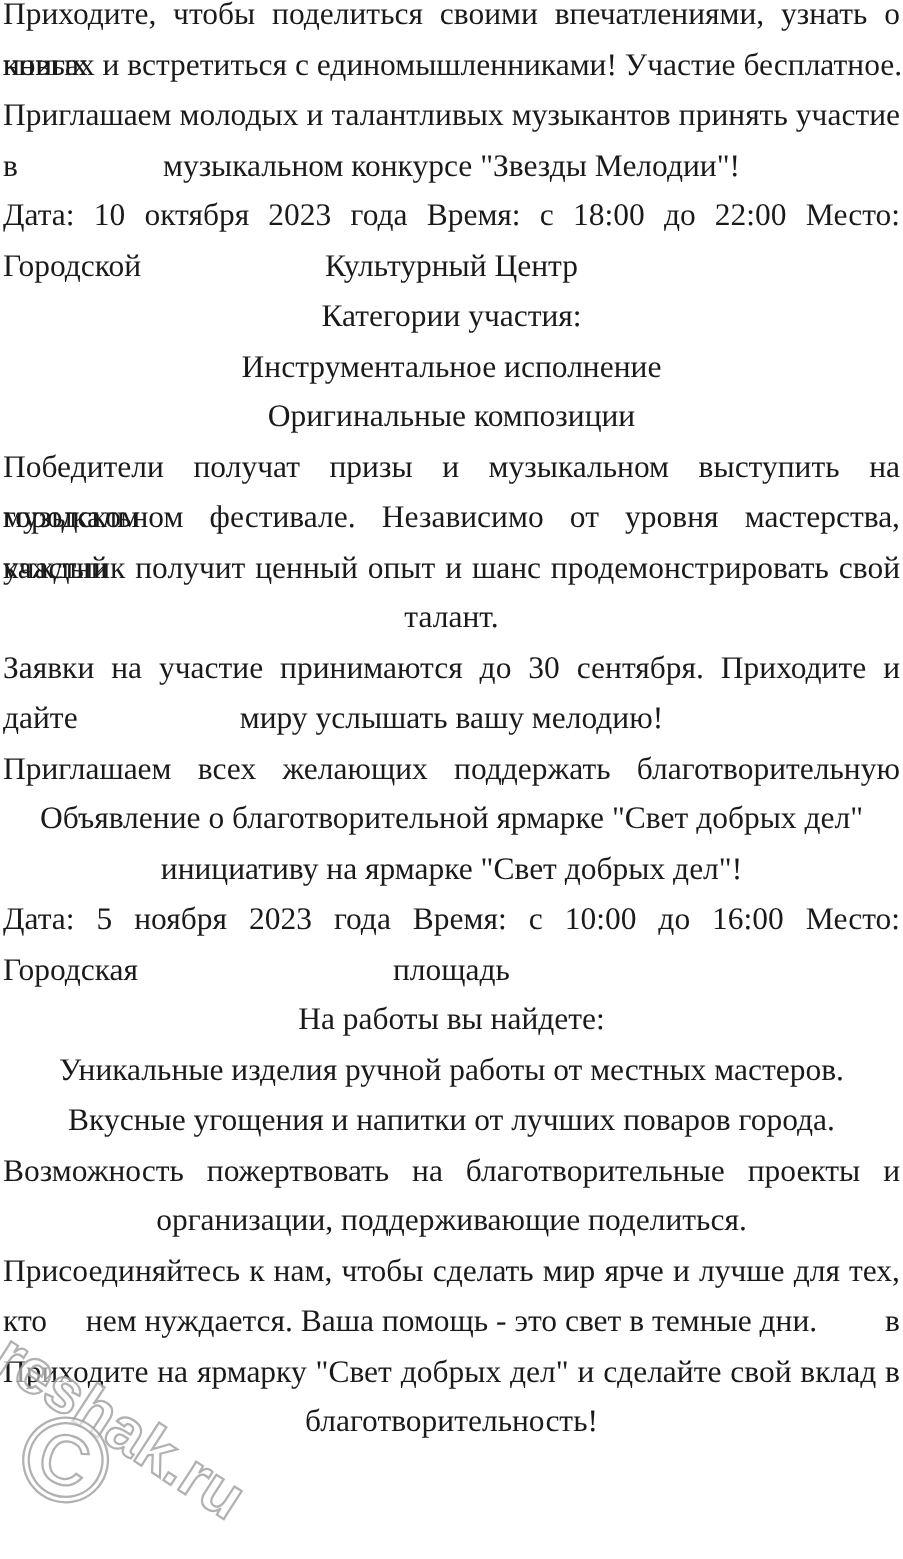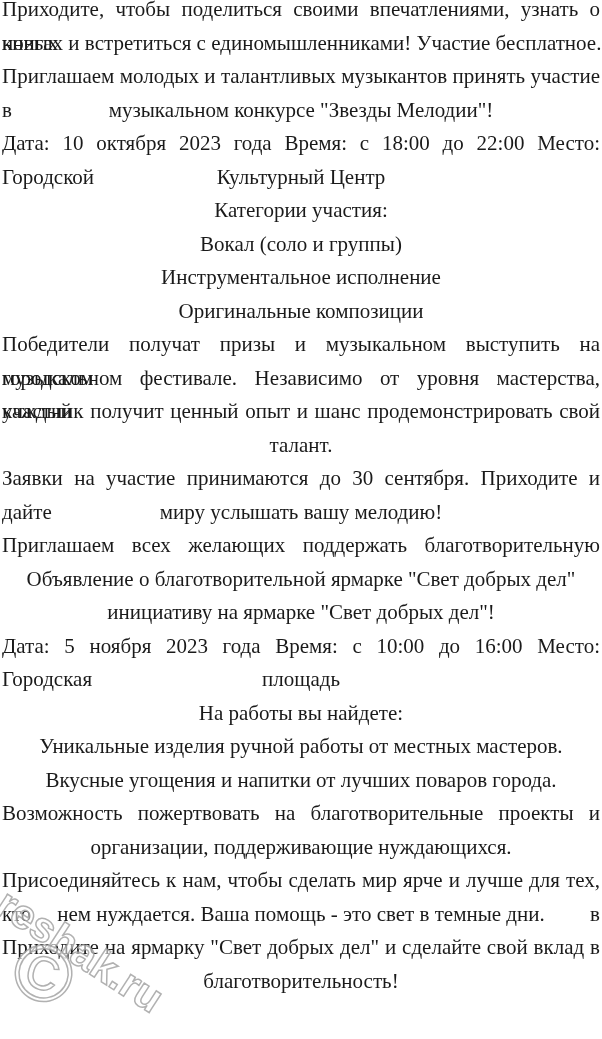--- a/index.html
+++ b/index.html
@@ -74,39 +74,38 @@
 
 <div class="page">
   <div class="lines" id="lines-host">
       <div class="line stretch">Приходите, чтобы поделиться своими впечатлениями, узнать о новых</div>
       <div class="line">книгах и встретиться с единомышленниками! Участие бесплатное.</div>
       <div class="line stretch">Приглашаем молодых и талантливых музыкантов принять участие в</div>
       <div class="line">музыкальном конкурсе "Звезды Мелодии"!</div>
       <div class="line stretch">Дата: 10 октября 2023 года Время: с 18:00 до 22:00 Место: Городской</div>
       <div class="line">Культурный Центр</div>
       <div class="line">Категории участия:</div>
-      <div class="line">Вокал (соло и группы)</div>
       <div class="line">Инструментальное исполнение</div>
       <div class="line">Оригинальные композиции</div>
       <div class="line stretch">Победители получат призы и музыкальном выступить на городском</div>
       <div class="line stretch">музыкальном фестивале. Независимо от уровня мастерства, каждый</div>
       <div class="line stretch">участник получит ценный опыт и шанс продемонстрировать свой</div>
       <div class="line">талант.</div>
       <div class="line stretch">Заявки на участие принимаются до 30 сентября. Приходите и дайте</div>
       <div class="line">миру услышать вашу мелодию!</div>
       <div class="line stretch">Приглашаем всех желающих поддержать благотворительную</div>
       <div class="line">Объявление о благотворительной ярмарке "Свет добрых дел"</div>
       <div class="line">инициативу на ярмарке "Свет добрых дел"!</div>
       <div class="line stretch">Дата: 5 ноября 2023 года Время: с 10:00 до 16:00 Место: Городская</div>
       <div class="line">площадь</div>
       <div class="line">На работы вы найдете:</div>
       <div class="line">Уникальные изделия ручной работы от местных мастеров.</div>
       <div class="line">Вкусные угощения и напитки от лучших поваров города.</div>
       <div class="line stretch">Возможность пожертвовать на благотворительные проекты и</div>
-      <div class="line">организации, поддерживающие нуждающихся.</div>
+      <div class="line">организации, поддерживающие поделиться.</div>
       <div class="line stretch">Присоединяйтесь к нам, чтобы сделать мир ярче и лучше для тех, кто в</div>
       <div class="line">нем нуждается. Ваша помощь - это свет в темные дни.</div>
       <div class="line stretch">Приходите на ярмарку "Свет добрых дел" и сделайте свой вклад в</div>
       <div class="line">благотворительность!</div>
     </div>
 
   <div>
     <span class="wm wm-text">reshak.ru</span>
     <span class="wm wm-copy">©</span>
   </div>

